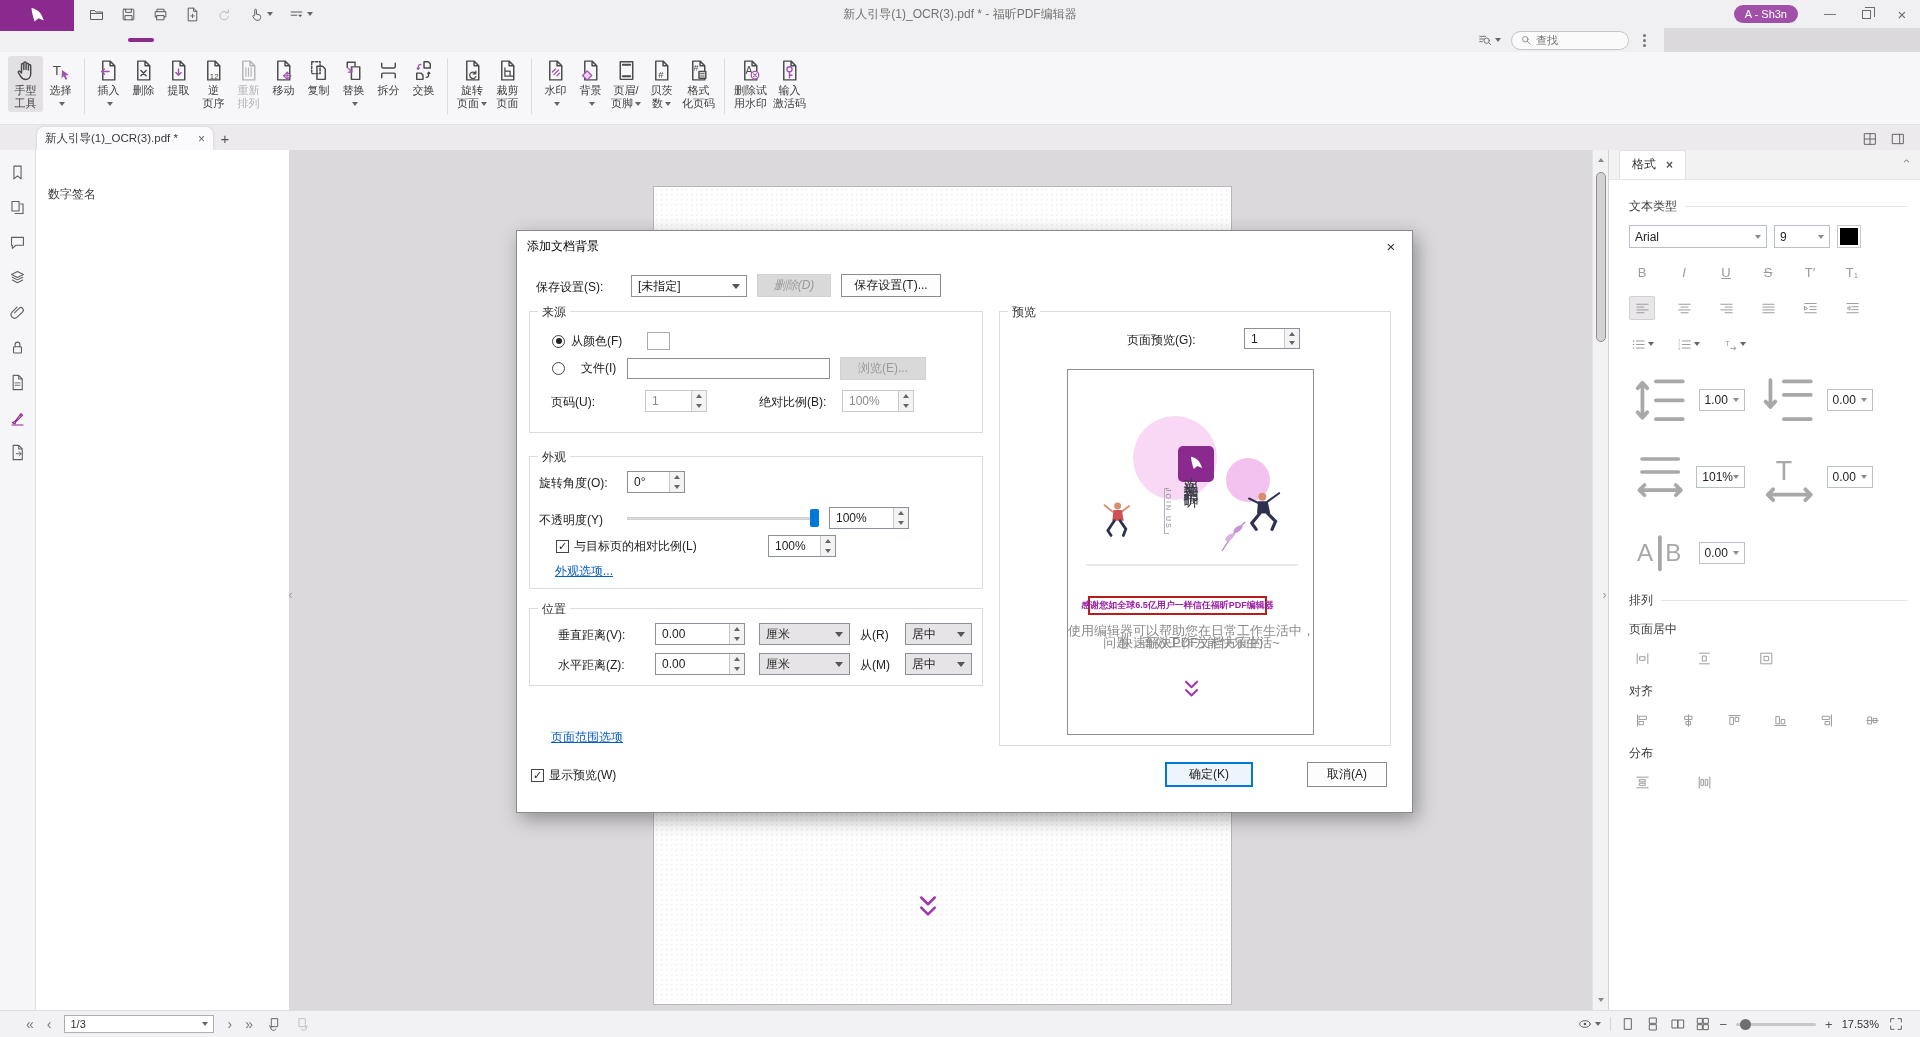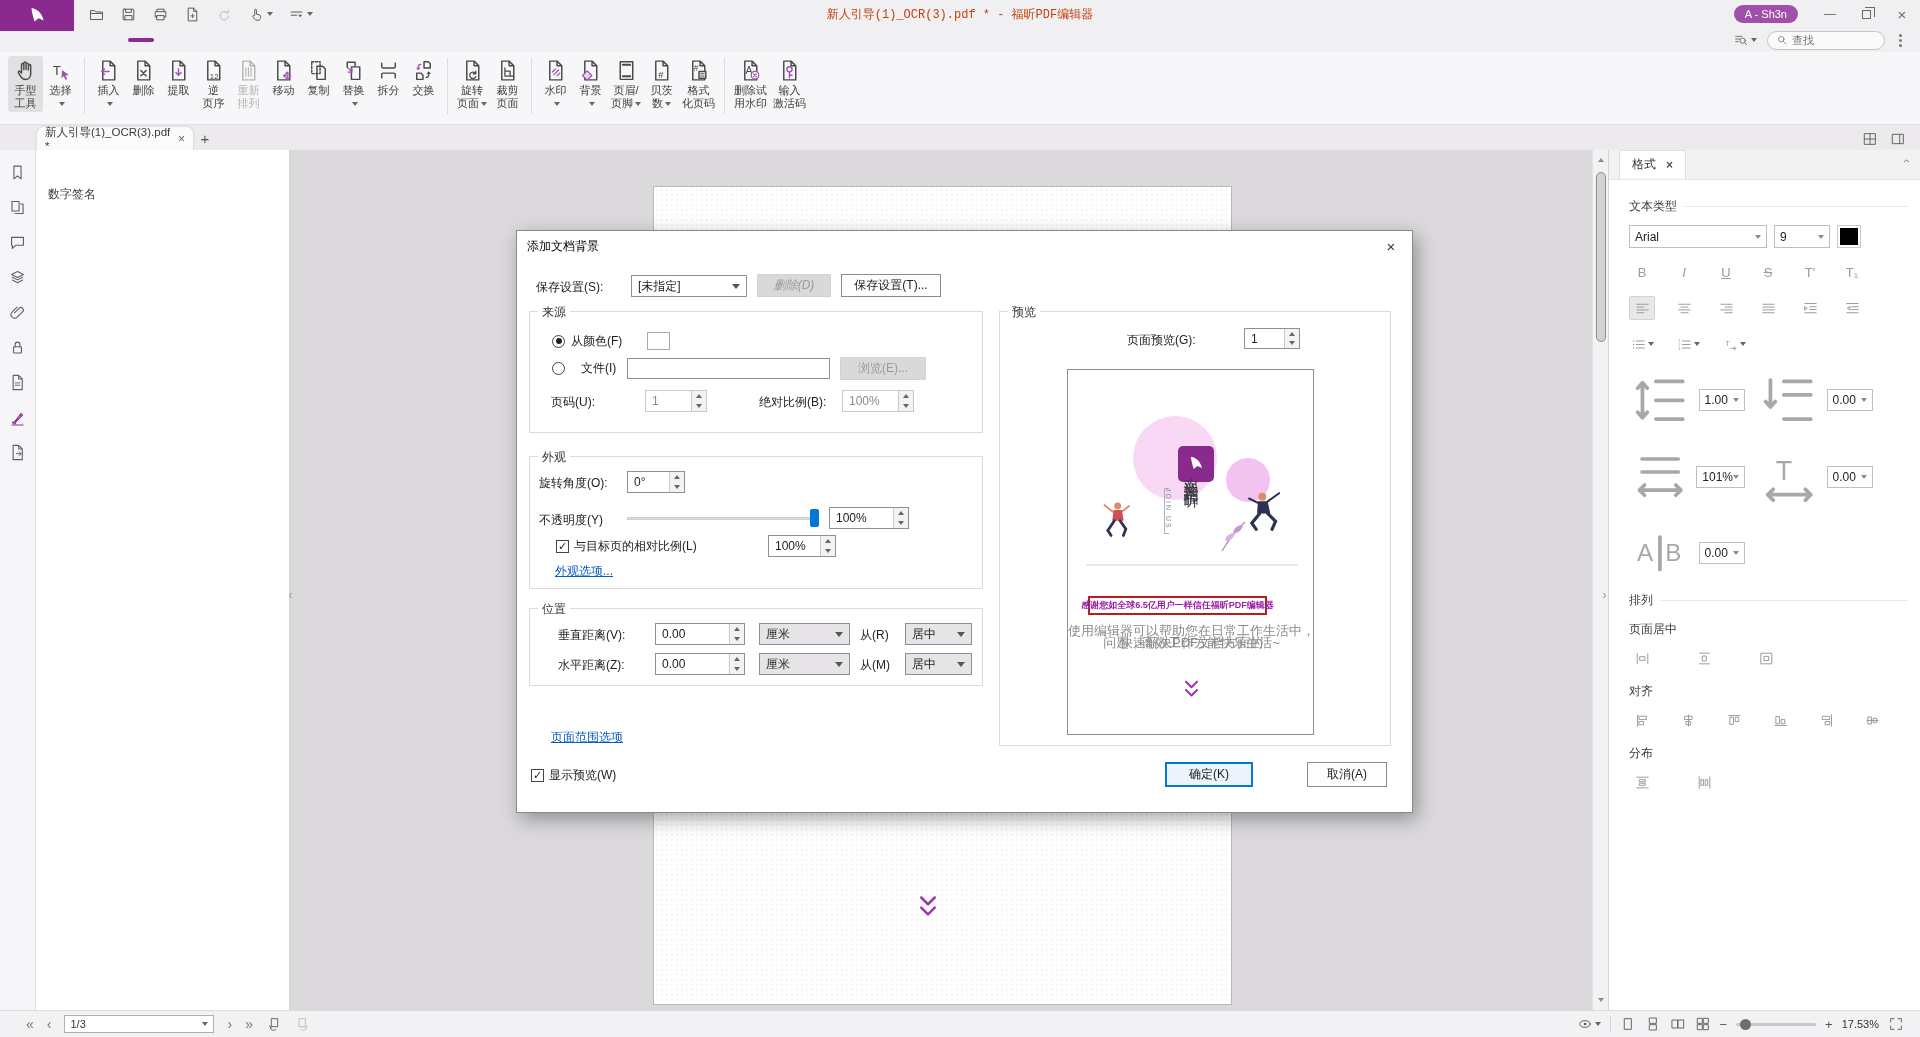--- a/index.html
+++ b/index.html
@@ -13,48 +13,48 @@
   svg.ico{stroke:currentColor;fill:none;stroke-width:1.4;stroke-linecap:round;stroke-linejoin:round;display:block;}
   .tri-d{width:0;height:0;border-left:3.5px solid transparent;border-right:3.5px solid transparent;border-top:4.5px solid #666;display:inline-block;}
   .tri-u{width:0;height:0;border-left:3.5px solid transparent;border-right:3.5px solid transparent;border-bottom:4.5px solid #666;display:inline-block;}
 
   
   .tbar{position:absolute;left:0;top:0;width:1920px;height:28px;background:#f0eff1;display:flex;align-items:center;}
   .logo{position:absolute;left:0;top:0;width:74px;height:31px;background:var(--brand);z-index:6;display:flex;align-items:center;justify-content:center;}
   .qa{display:flex;align-items:center;gap:15px;margin-left:88px;color:#5b5b5b;}
   .qa-btn{display:flex;align-items:center;gap:2px;cursor:default;}
   .qa-btn svg{width:17px;height:17px;}
-  .t-title{position:absolute;left:0;right:0;text-align:center;font-size:12px;color:#c2410c;pointer-events:none;font-family:Liberation Mono, monospace;}
+  .t-title{position:absolute;left:0;right:0;text-align:center;font-size:12px;color:#737373;pointer-events:none;}
   .t-right{margin-left:auto;display:flex;align-items:center;height:100%;}
   .avatar{background:#a050a8;color:#fff;font-size:11px;padding:3px 11px;border-radius:10px;margin-right:14px;}
   .winbtn{width:36px;height:100%;display:flex;align-items:center;justify-content:center;color:#6b6b6b;font-size:12px;}
   .restore-box{width:9px;height:9px;border:1px solid #6b6b6b;position:relative;}
   .restore-box::after{content:"";position:absolute;left:2px;top:-4px;width:9px;height:9px;border:1px solid #6b6b6b;border-left:none;border-bottom:none;}
 
   
-  .menus{position:absolute;left:0;top:28px;width:1920px;height:24px;background:#f0eff1;display:flex;align-items:center;padding-left:24px;}
+  .menus{position:absolute;left:0;top:28px;width:1664px;height:24px;background:#f0eff1;display:flex;align-items:center;padding-left:24px;}
   .mitem{font-size:13px;color:#3a3a3a;padding:2px 13px;border-radius:11px;white-space:nowrap;}
   .mitem.on{background:var(--brand);color:#fff;}
   .menu-right{margin-left:auto;display:flex;align-items:center;gap:10px;padding-right:14px;color:#6a6a6a;}
   .searchbox{width:118px;height:19px;border:1px solid #c6c4c7;border-radius:10px;background:#fbfafb;display:flex;align-items:center;gap:4px;padding:0 8px;}
   .searchbox input{border:none;outline:none;background:transparent;width:80px;font-size:11px;color:#555;}
   .vdots{width:3px;height:3px;background:#777;border-radius:50%;box-shadow:0 -5px 0 #777,0 5px 0 #777;margin:0 4px;}
 
   
   .ribbon{position:absolute;left:0;top:52px;width:1920px;height:73px;background:#f7f6f8;border-bottom:1px solid #e3e1e4;display:flex;align-items:flex-start;padding:4px 0 0 8px;}
   .tool{min-width:35px;padding:2px 3px;display:flex;flex-direction:column;align-items:center;border-radius:3px;color:var(--gray-ico);}
   .tool.on{background:#e2e0e3;}
   .tool.dis{opacity:.38;}
   .tico{width:25px;height:25px;margin-bottom:1px;}
   .tl1,.tl2{font-size:11px;line-height:13px;color:#3c3c3c;display:flex;align-items:center;gap:2px;min-height:13px;white-space:nowrap;}
   .sep-v{width:1px;height:56px;background:#dedcdf;margin:2px 6px 0;}
 
   
   .tabbar{position:absolute;left:0;top:125px;width:1920px;height:25px;background:#eceaed;display:flex;align-items:flex-end;}
-  .doctab{margin-left:37px;width:156px;height:23px;background:#fbfafc;border-radius:7px 7px 0 0;box-shadow:0 0 3px rgba(0,0,0,.15);display:flex;align-items:center;padding:0 8px;font-size:11.5px;color:#3a3a3a;gap:6px;}
+  .doctab{margin-left:37px;width:176px;height:23px;background:#fbfafc;border-radius:7px 7px 0 0;box-shadow:0 0 3px rgba(0,0,0,.15);display:flex;align-items:center;padding:0 8px;font-size:11.5px;color:#3a3a3a;gap:6px;text-align:center;}
   .doctab .x{margin-left:auto;color:#666;font-size:12px;}
   .newtab{width:24px;height:23px;display:flex;align-items:center;justify-content:center;color:#555;font-size:15px;}
   .tab-right{margin-left:auto;display:flex;gap:12px;padding:0 14px 3px 0;color:#5c5c5c;}
   .tab-right svg{width:16px;height:16px;}
 
   
   .lstrip{position:absolute;left:0;top:150px;width:36px;height:860px;background:#f6f5f7;border-right:1px solid #e2e0e3;display:flex;flex-direction:column;align-items:center;padding-top:13px;gap:16px;}
   .sideico{color:#5f5f66;}
   .sideico svg{width:19px;height:19px;}
   .sideico.on{color:var(--brand);}

